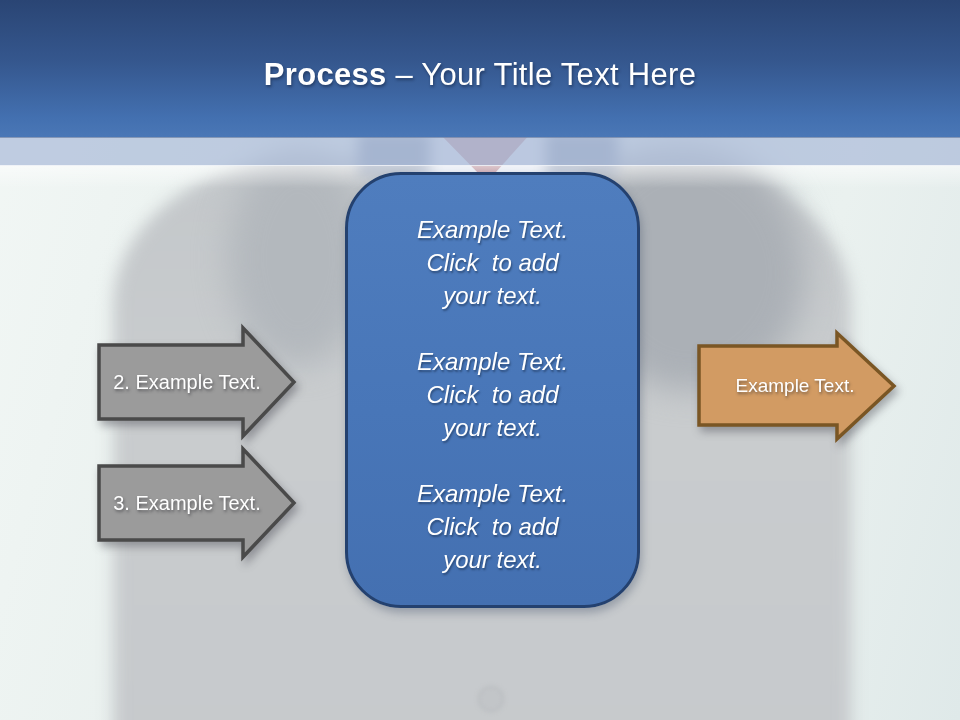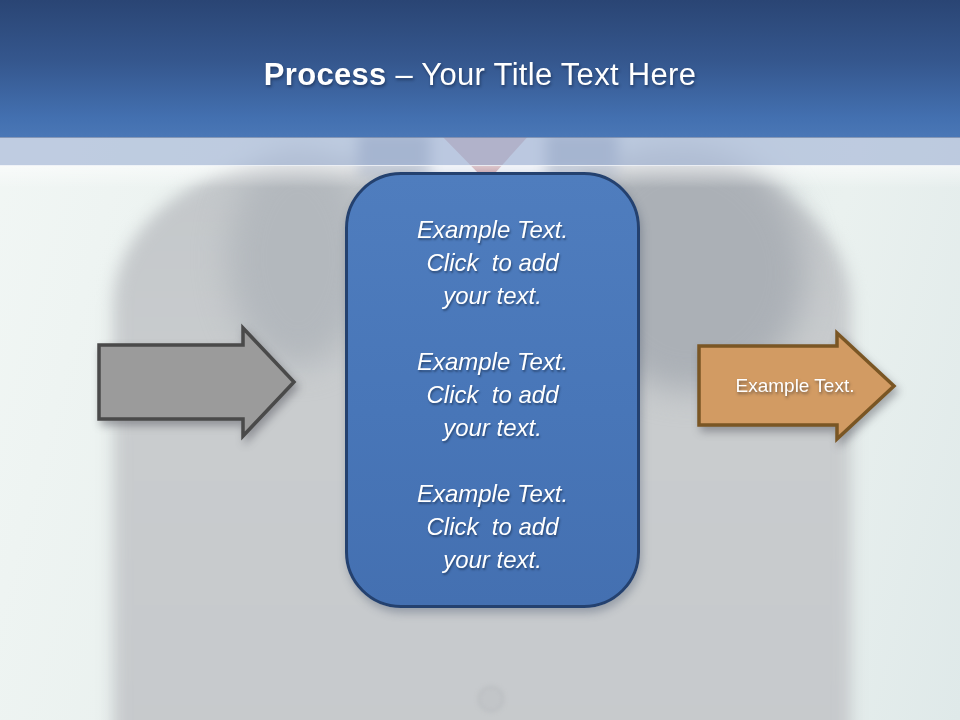--- a/index.html
+++ b/index.html
@@ -82,20 +82,27 @@
   <div class="band"></div>
 
   <div class="header">
     <h1 class="title"><span class="t-bold">Process</span><span> – Your Title Text Here</span></h1>
   </div>
 
   <div class="garrow g2">
     <svg viewBox="0 0 200 112">
       <polygon points="2,19 146,19 146,2 197,56 146,110 146,93 2,93" fill="#9b9b9b"></polygon>
     </svg>
+    <div class="lbl">2. Example Text.</div>
+  </div>
+  <div class="garrow g3">
+    <svg viewBox="0 0 200 112">
+      <polygon points="2,19 146,19 146,2 197,56 146,110 146,93 2,93" fill="#9b9b9b"></polygon>
+    </svg>
+    <div class="lbl">3. Example Text.</div>
   </div>
 
   <div class="panel">
     <p class="panel-para">Example Text.
 Click  to add
 your text.</p>
     <p class="panel-para">Example Text.
 Click  to add
 your text.</p>
     <p class="panel-para">Example Text.

